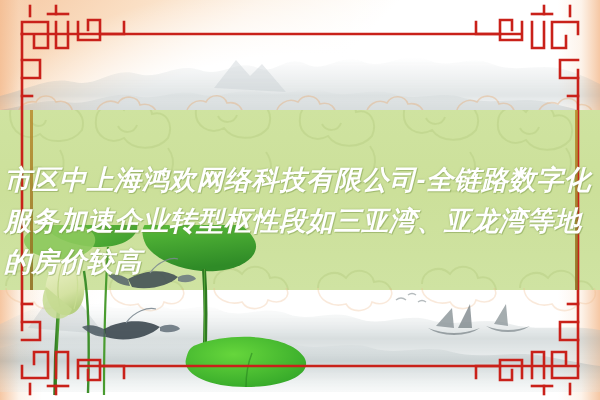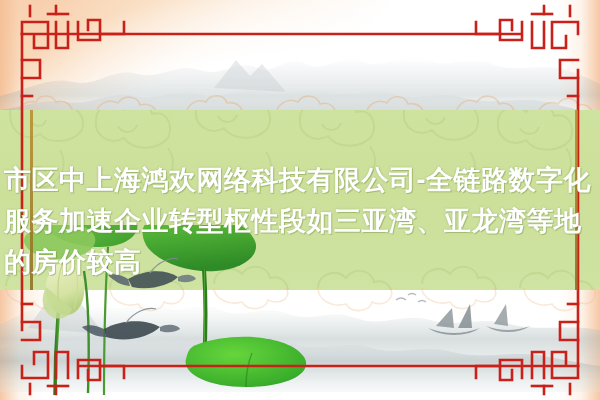--- a/index.html
+++ b/index.html
@@ -7,20 +7,21 @@
     padding: 0;
     background: #ffffff;
   }
   #canvas {
     position: relative;
     width: 600px;
     height: 400px;
     overflow: hidden;
     font-family: "Liberation Sans", "DejaVu Sans", sans-serif;
     background: #ffffff;
+    font-style: italic;
   }
 
   
   .paper-base {
     position: absolute;
     inset: 0;
     background:
       radial-gradient(ellipse 70% 60% at 50% 45%, rgba(255,255,255,1) 0%, rgba(255,255,255,1) 52%, rgba(255,255,255,0) 82%),
       linear-gradient(135deg, #f6c9a4 0%, #fadfc4 14%, #fdf2e6 26%, #ffffff 40%),
       linear-gradient(225deg, #f6c9a4 0%, #fadfc4 14%, #fdf2e6 26%, #ffffff 40%),

